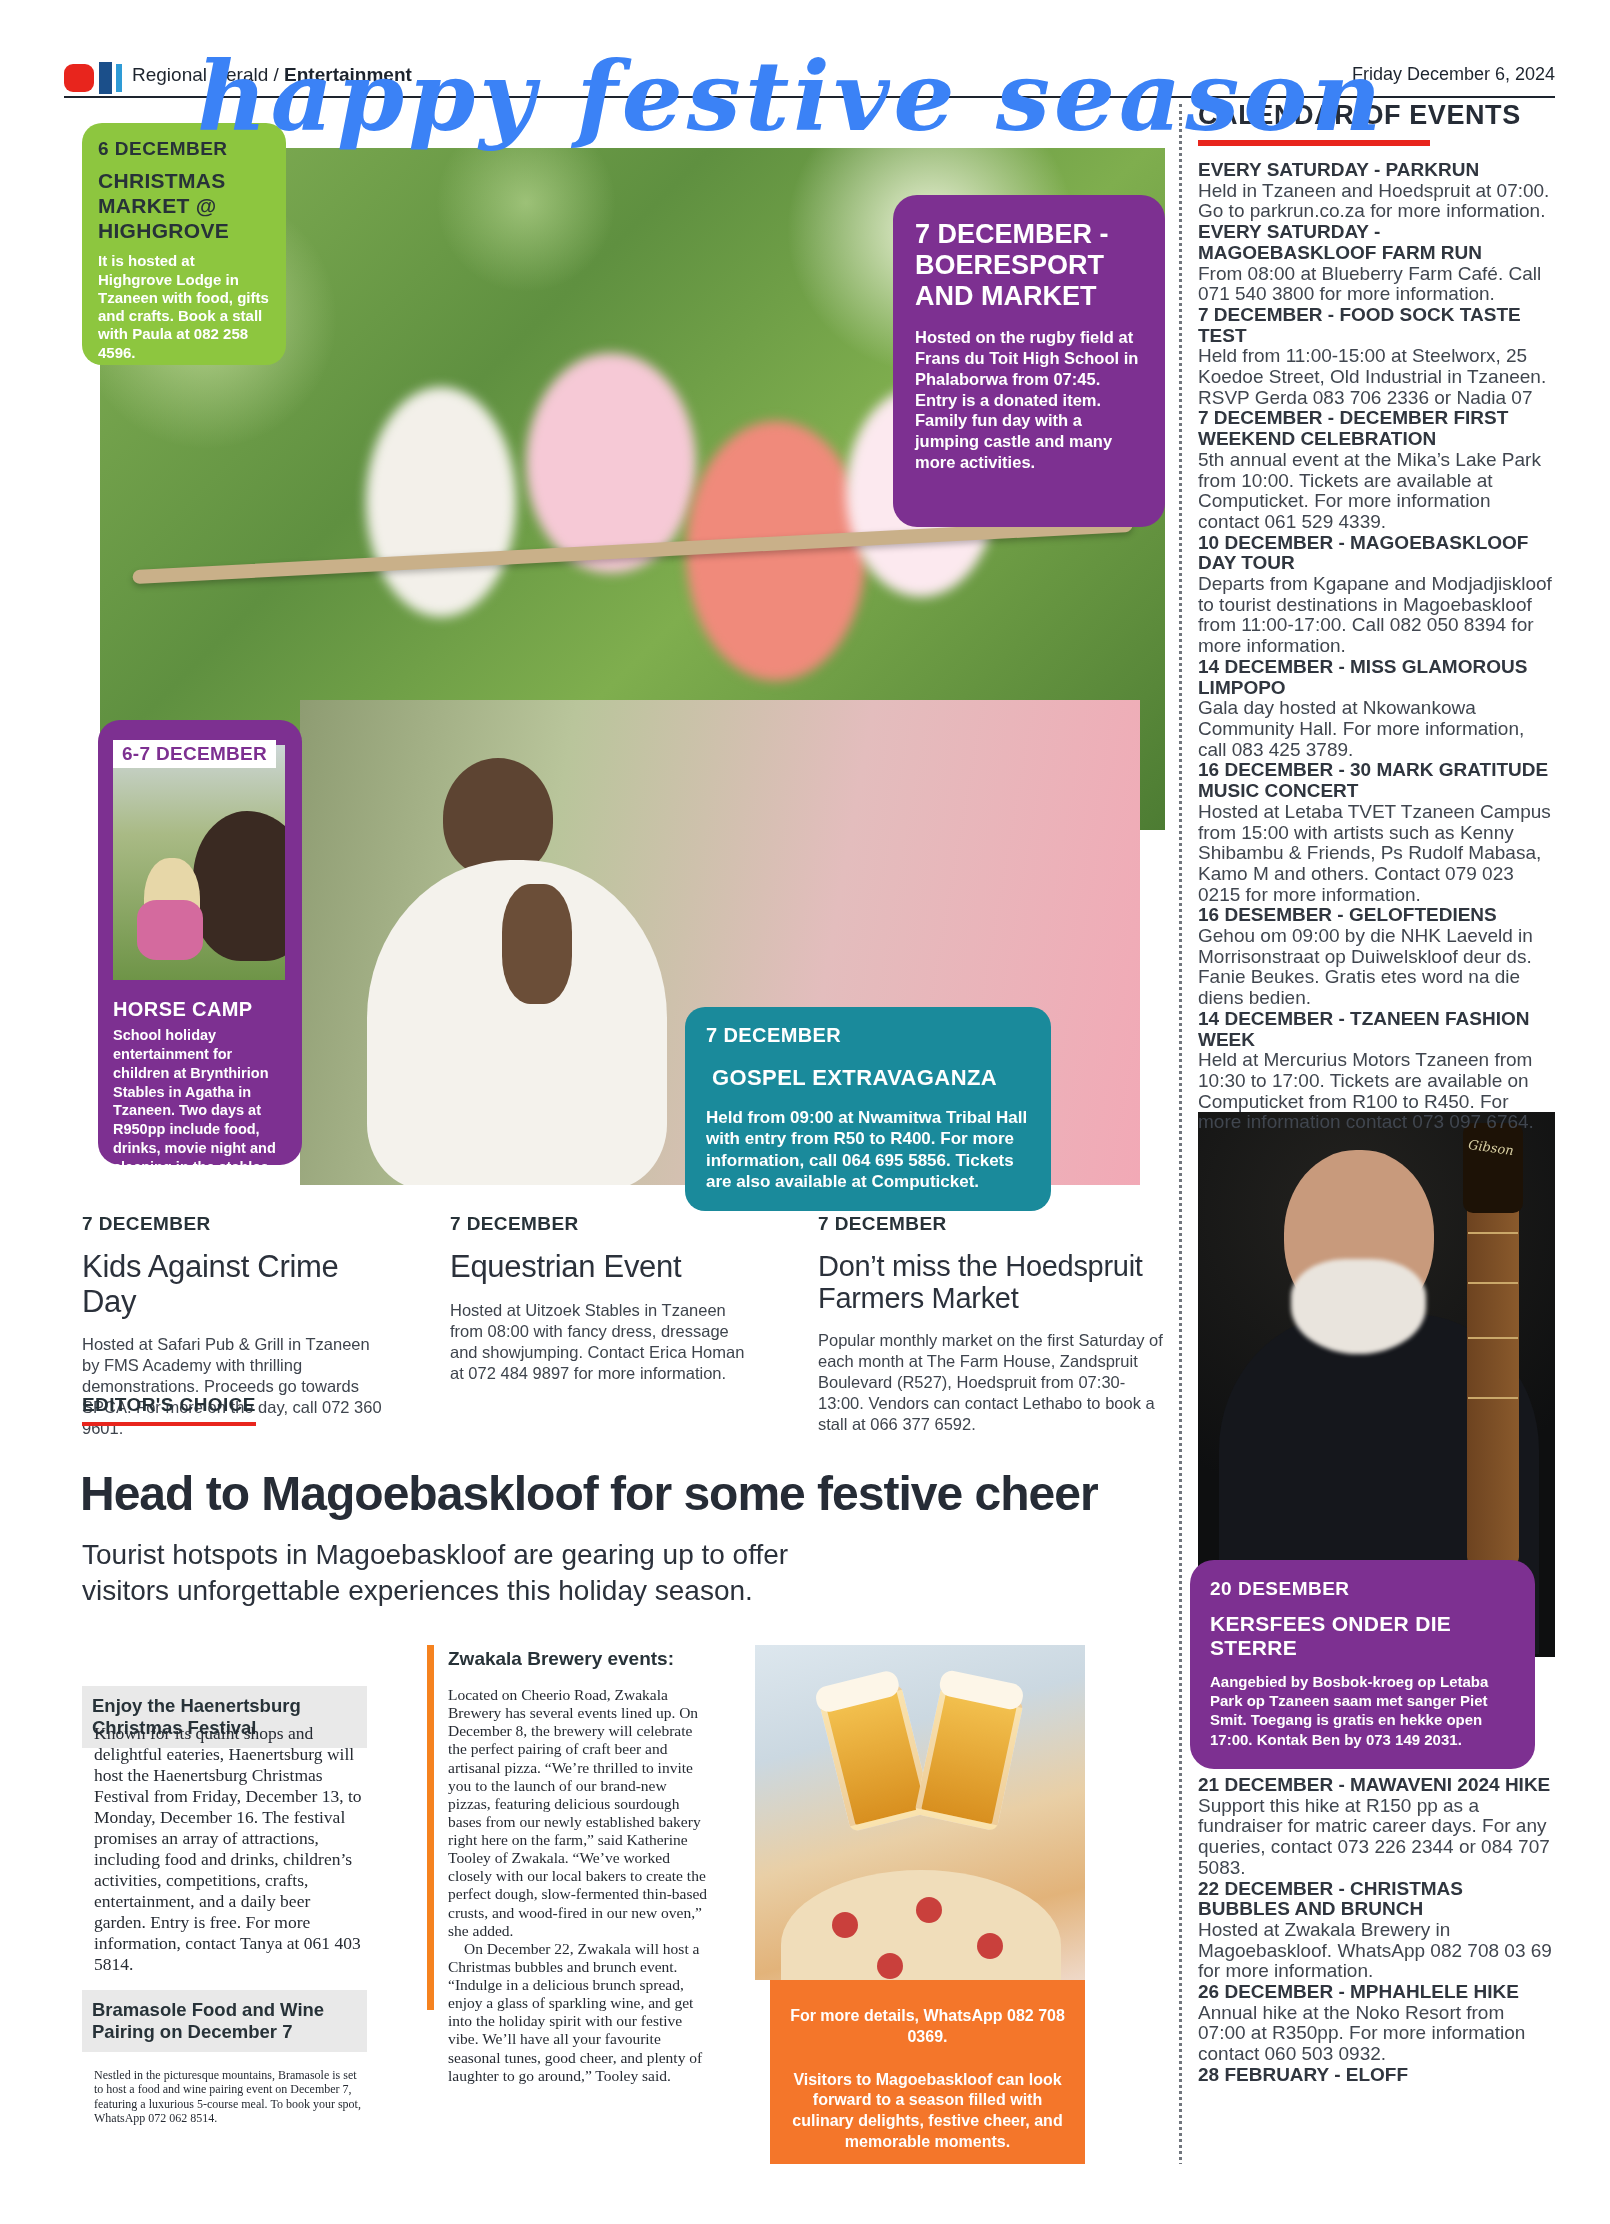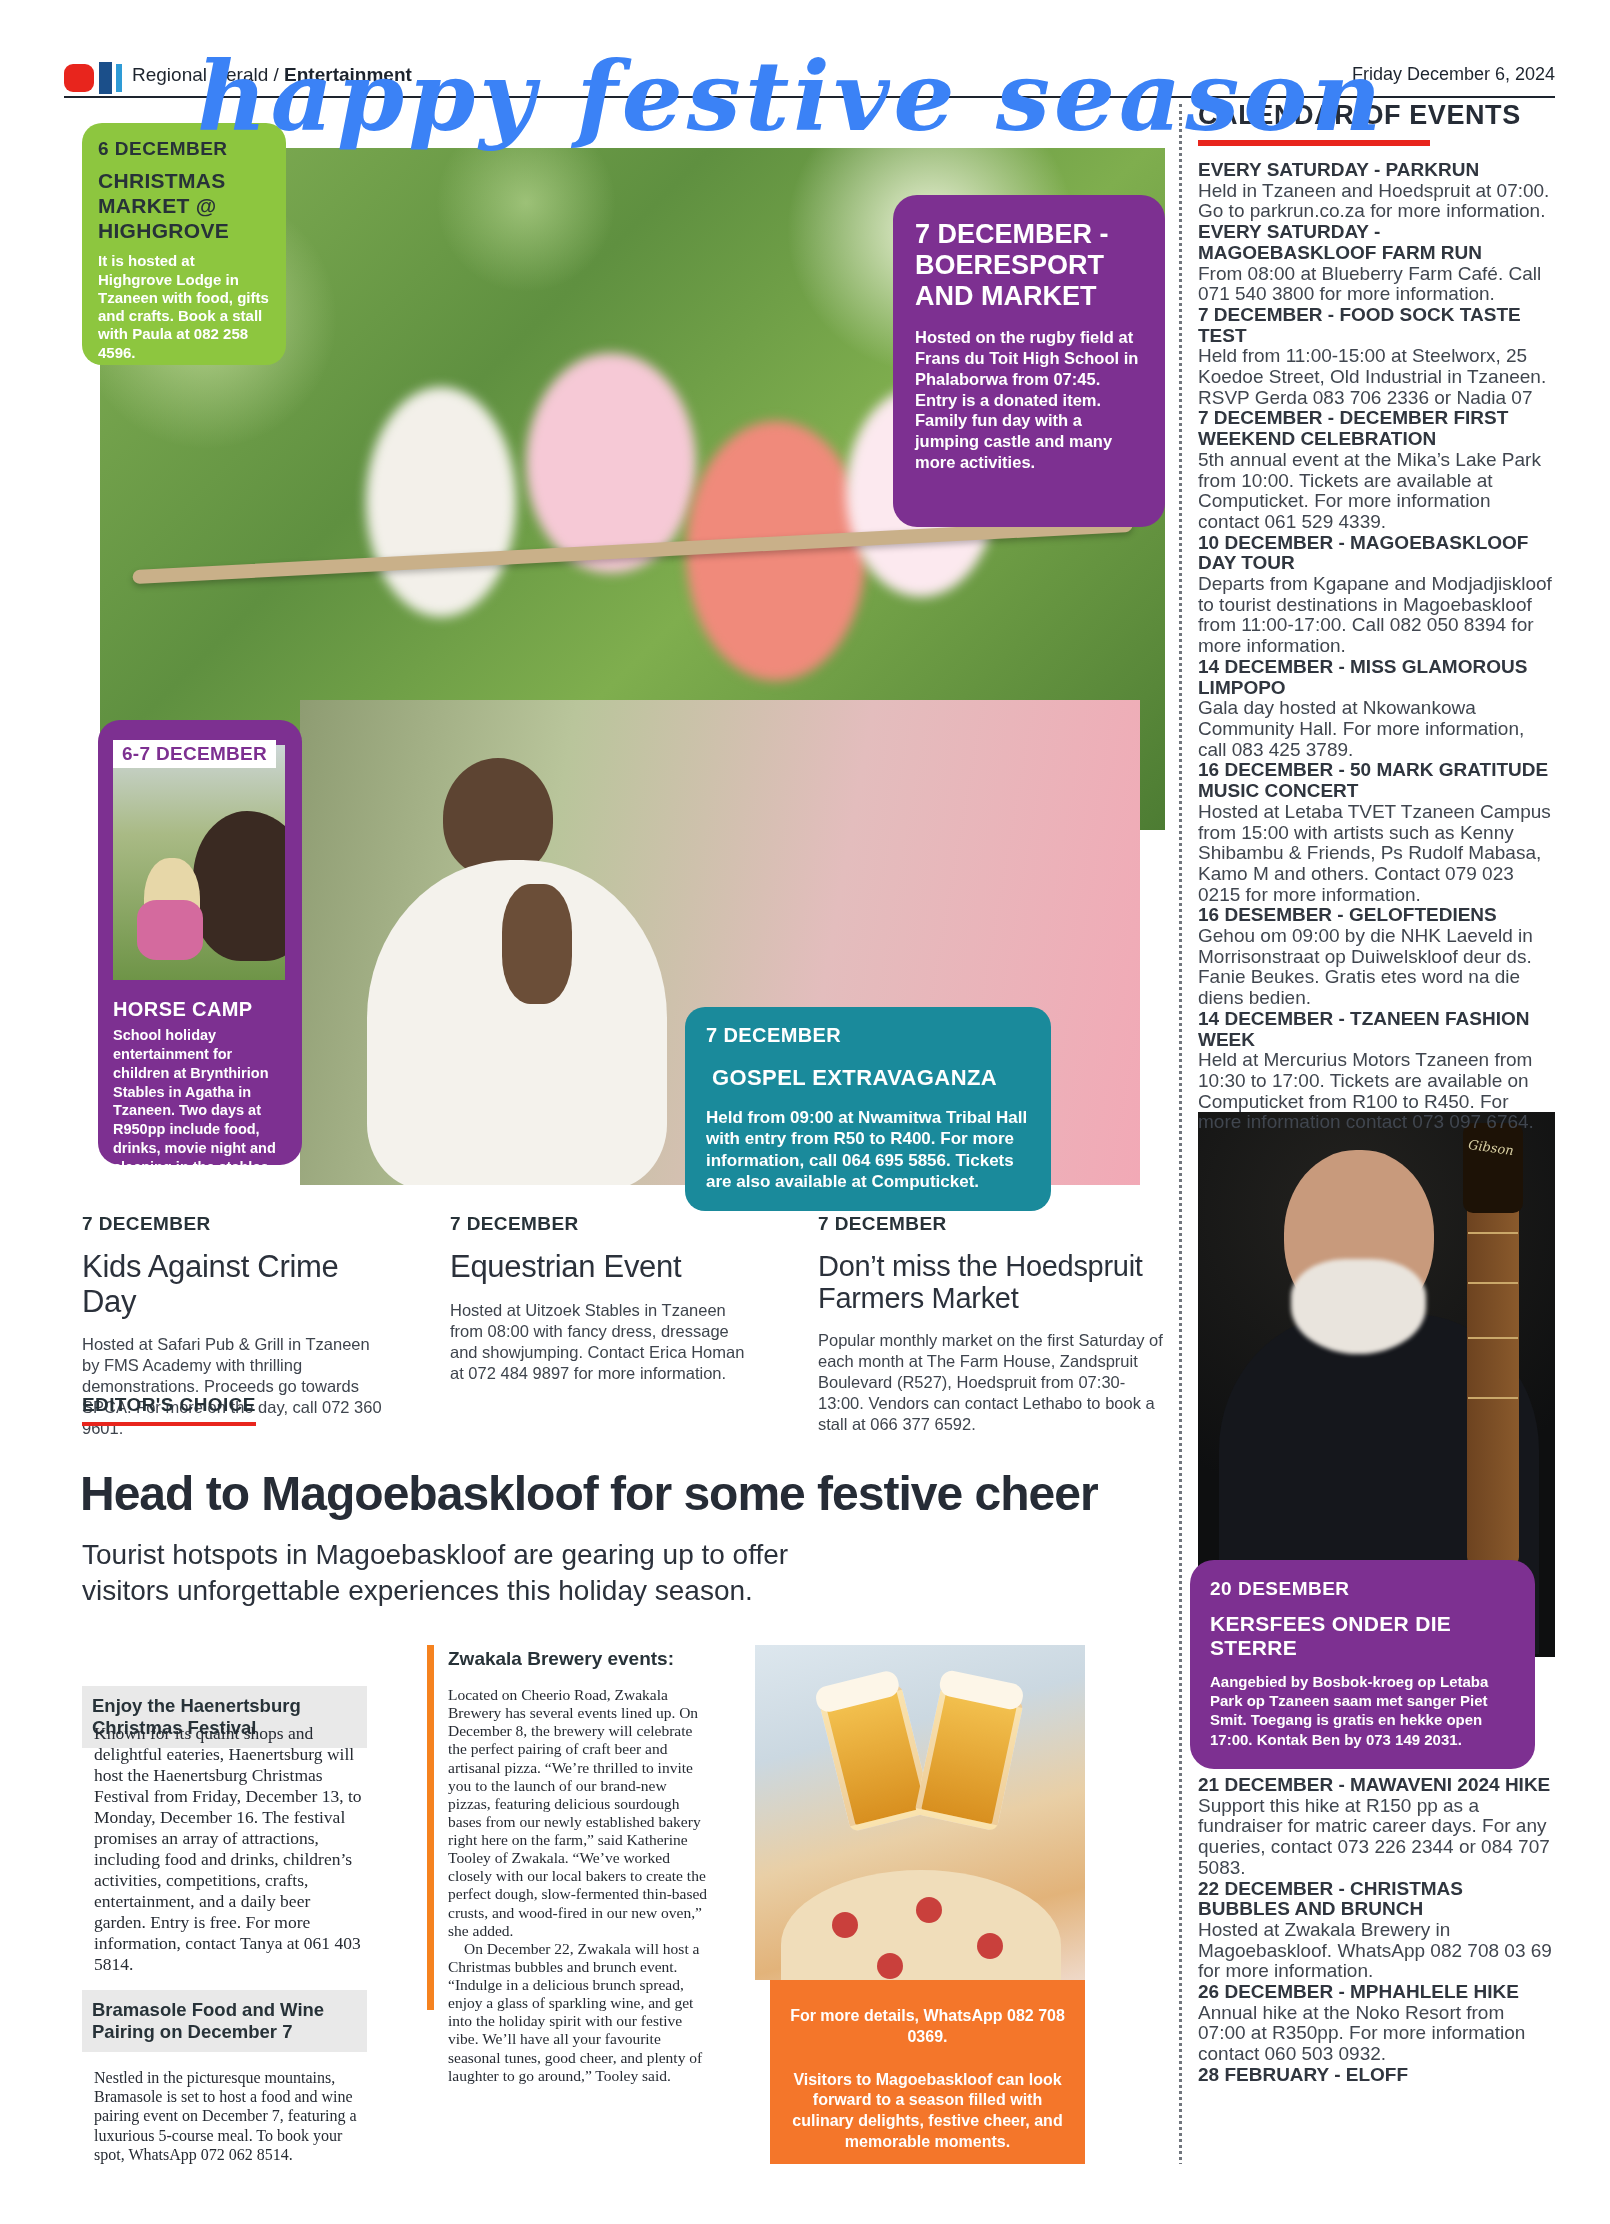--- a/index.html
+++ b/index.html
@@ -102,21 +102,21 @@
            letter-spacing:-1px;z-index:6;}
   .ec-stand{left:82px;top:1537px;width:710px;font-size:28px;color:#2b313b;line-height:1.28;z-index:6;}
 
   
   .feat-hd{box-sizing:border-box;background:#e9e9e9;width:285px;padding:9px 10px;
            font-size:18.5px;font-weight:700;color:#273238;line-height:1.18;z-index:6;}
   .hd1{left:82px;top:1686px;}
   .hd2{left:82px;top:1990px;}
   .serif{font-family:"Liberation Serif",serif;color:#262b33;}
   .fbody1{left:94px;top:1723px;width:272px;font-size:17.5px;line-height:1.2;z-index:6;}
-  .fbody2{left:94px;top:2068px;width:272px;font-size:16px;line-height:1.2;z-index:6;}
+  .fbody2{left:94px;top:2068px;width:272px;font-size:12px;line-height:1.2;z-index:6;}
   .zk-bar{left:427px;top:1645px;width:7px;height:365px;background:#f5821f;z-index:6;}
   .zk-hd{left:448px;top:1648px;width:270px;font-size:19px;font-weight:700;color:#273238;z-index:6;}
   .zk-body{left:448px;top:1686px;width:263px;font-size:15.5px;line-height:1.17;z-index:6;}
   .zk-body p{margin:0;}
   .zk-body p + p{text-indent:16px;}
 
   
   .promo{left:770px;top:1980px;width:315px;box-sizing:border-box;background:#f4762a;color:#fff;
          text-align:center;font-weight:700;font-size:16px;line-height:1.3;padding:26px 18px 22px;z-index:6;}
   .promo .l2{margin-top:22px;}
@@ -241,21 +241,21 @@
   <div class="abs cal-title">CALENDAR OF EVENTS</div>
   <div class="abs cal-rule"></div>
 
   <div class="abs cal-block cal-top">
     <p class="cal-ev"><span class="ct">EVERY SATURDAY - PARKRUN</span><br><span>Held in Tzaneen and Hoedspruit at 07:00. Go to parkrun.co.za for more information.</span></p>
     <p class="cal-ev"><span class="ct">EVERY SATURDAY - MAGOEBASKLOOF FARM RUN</span><br><span>From 08:00 at Blueberry Farm Café. Call 071 540 3800 for more information.</span></p>
     <p class="cal-ev"><span class="ct">7 DECEMBER - FOOD SOCK TASTE TEST</span><br><span>Held from 11:00-15:00 at Steelworx, 25 Koedoe Street, Old Industrial in Tzaneen. RSVP Gerda 083 706 2336 or Nadia 07</span></p>
     <p class="cal-ev"><span class="ct">7 DECEMBER - DECEMBER FIRST WEEKEND CELEBRATION</span><br><span>5th annual event at the Mika’s Lake Park from 10:00. Tickets are available at Computicket. For more information contact 061 529 4339.</span></p>
     <p class="cal-ev"><span class="ct">10 DECEMBER - MAGOEBASKLOOF DAY TOUR</span><br><span>Departs from Kgapane and Modjadjiskloof to tourist destinations in Magoebaskloof from 11:00-17:00. Call 082 050 8394 for more information.</span></p>
     <p class="cal-ev"><span class="ct">14 DECEMBER - MISS GLAMOROUS LIMPOPO</span><br><span>Gala day hosted at Nkowankowa Community Hall. For more information, call 083 425 3789.</span></p>
-    <p class="cal-ev"><span class="ct">16 DECEMBER - 50 MARK GRATITUDE MUSIC CONCERT</span><br><span>Hosted at Letaba TVET Tzaneen Campus from 15:00 with artists such as Kenny Shibambu &amp; Friends, Ps Rudolf Mabasa, Kamo M and others. Contact 079 023 0215 for more information.</span></p>
+    <p class="cal-ev"><span class="ct">16 DECEMBER - 30 MARK GRATITUDE MUSIC CONCERT</span><br><span>Hosted at Letaba TVET Tzaneen Campus from 15:00 with artists such as Kenny Shibambu &amp; Friends, Ps Rudolf Mabasa, Kamo M and others. Contact 079 023 0215 for more information.</span></p>
     <p class="cal-ev"><span class="ct">16 DESEMBER - GELOFTEDIENS</span><br><span>Gehou om 09:00 by die NHK Laeveld in Morrisonstraat op Duiwelskloof deur ds. Fanie Beukes. Gratis etes word na die diens bedien.</span></p>
     <p class="cal-ev"><span class="ct">14 DECEMBER - TZANEEN FASHION WEEK</span><br><span>Held at Mercurius Motors Tzaneen from 10:30 to 17:00. Tickets are available on Computicket from R100 to R450. For more information contact 073 097 6764.</span></p>
   </div>
 
   <div class="abs photo photo-guitar">
     <div class="man-shirt"></div>
     <div class="man-face"></div>
     <div class="man-beard"></div>
     <div class="guitar-neck"></div>
     <div class="guitar-head"></div>

